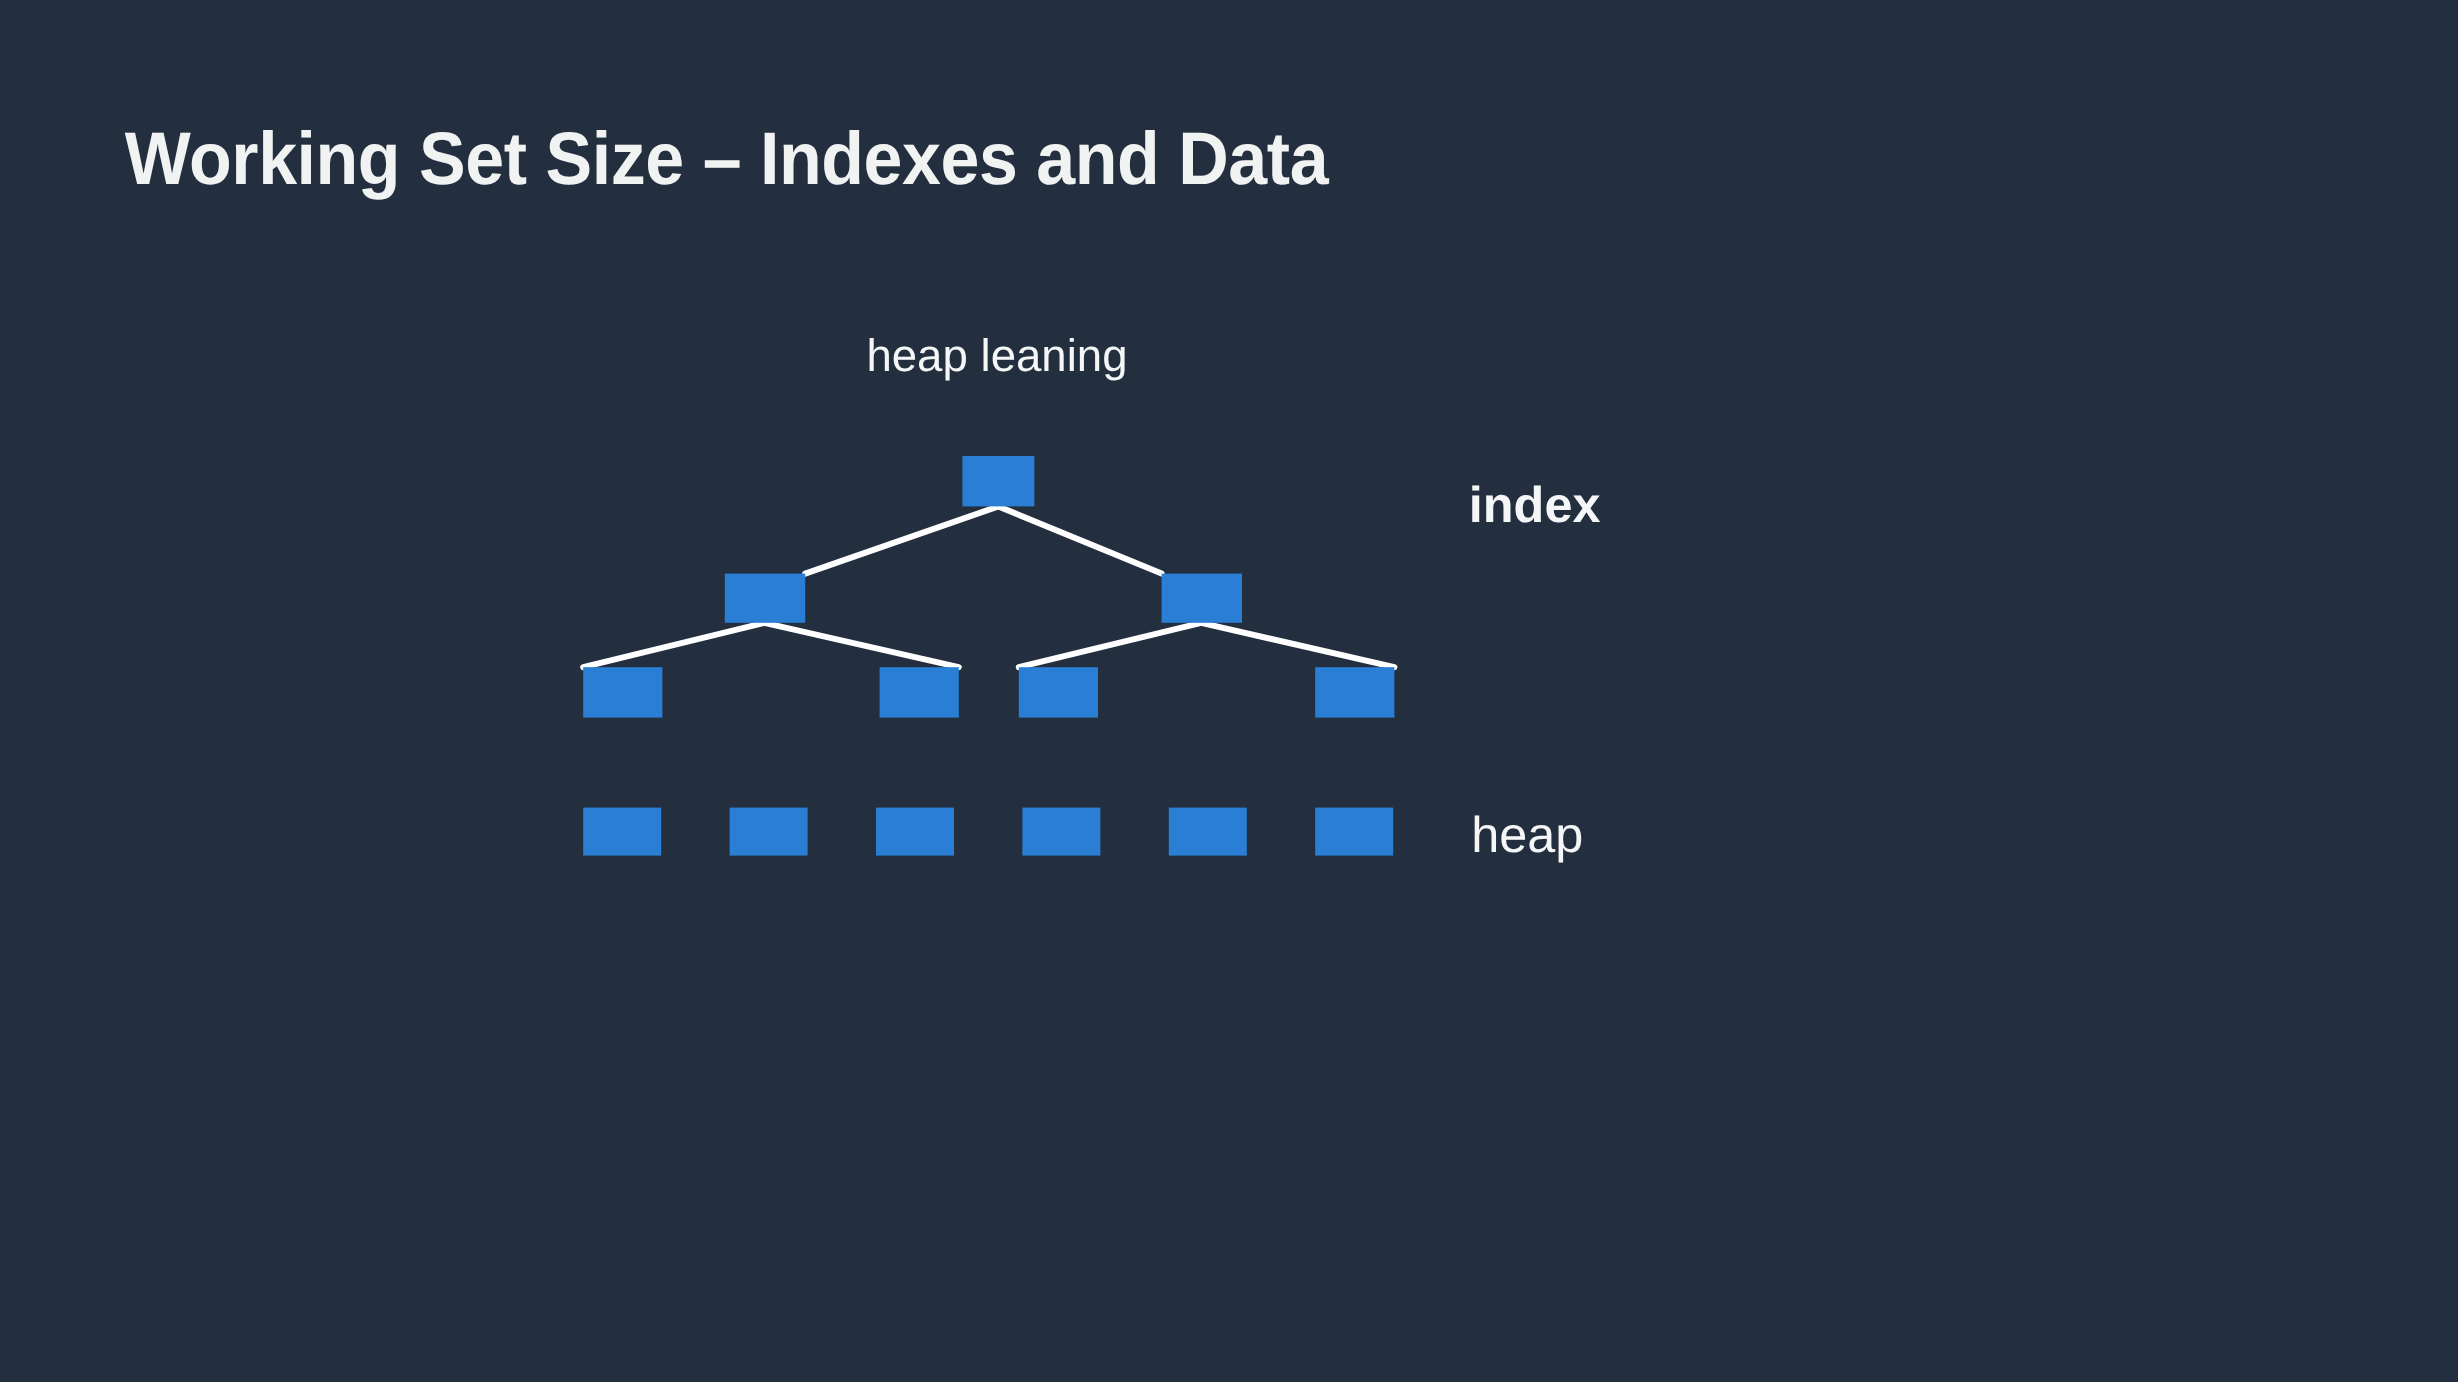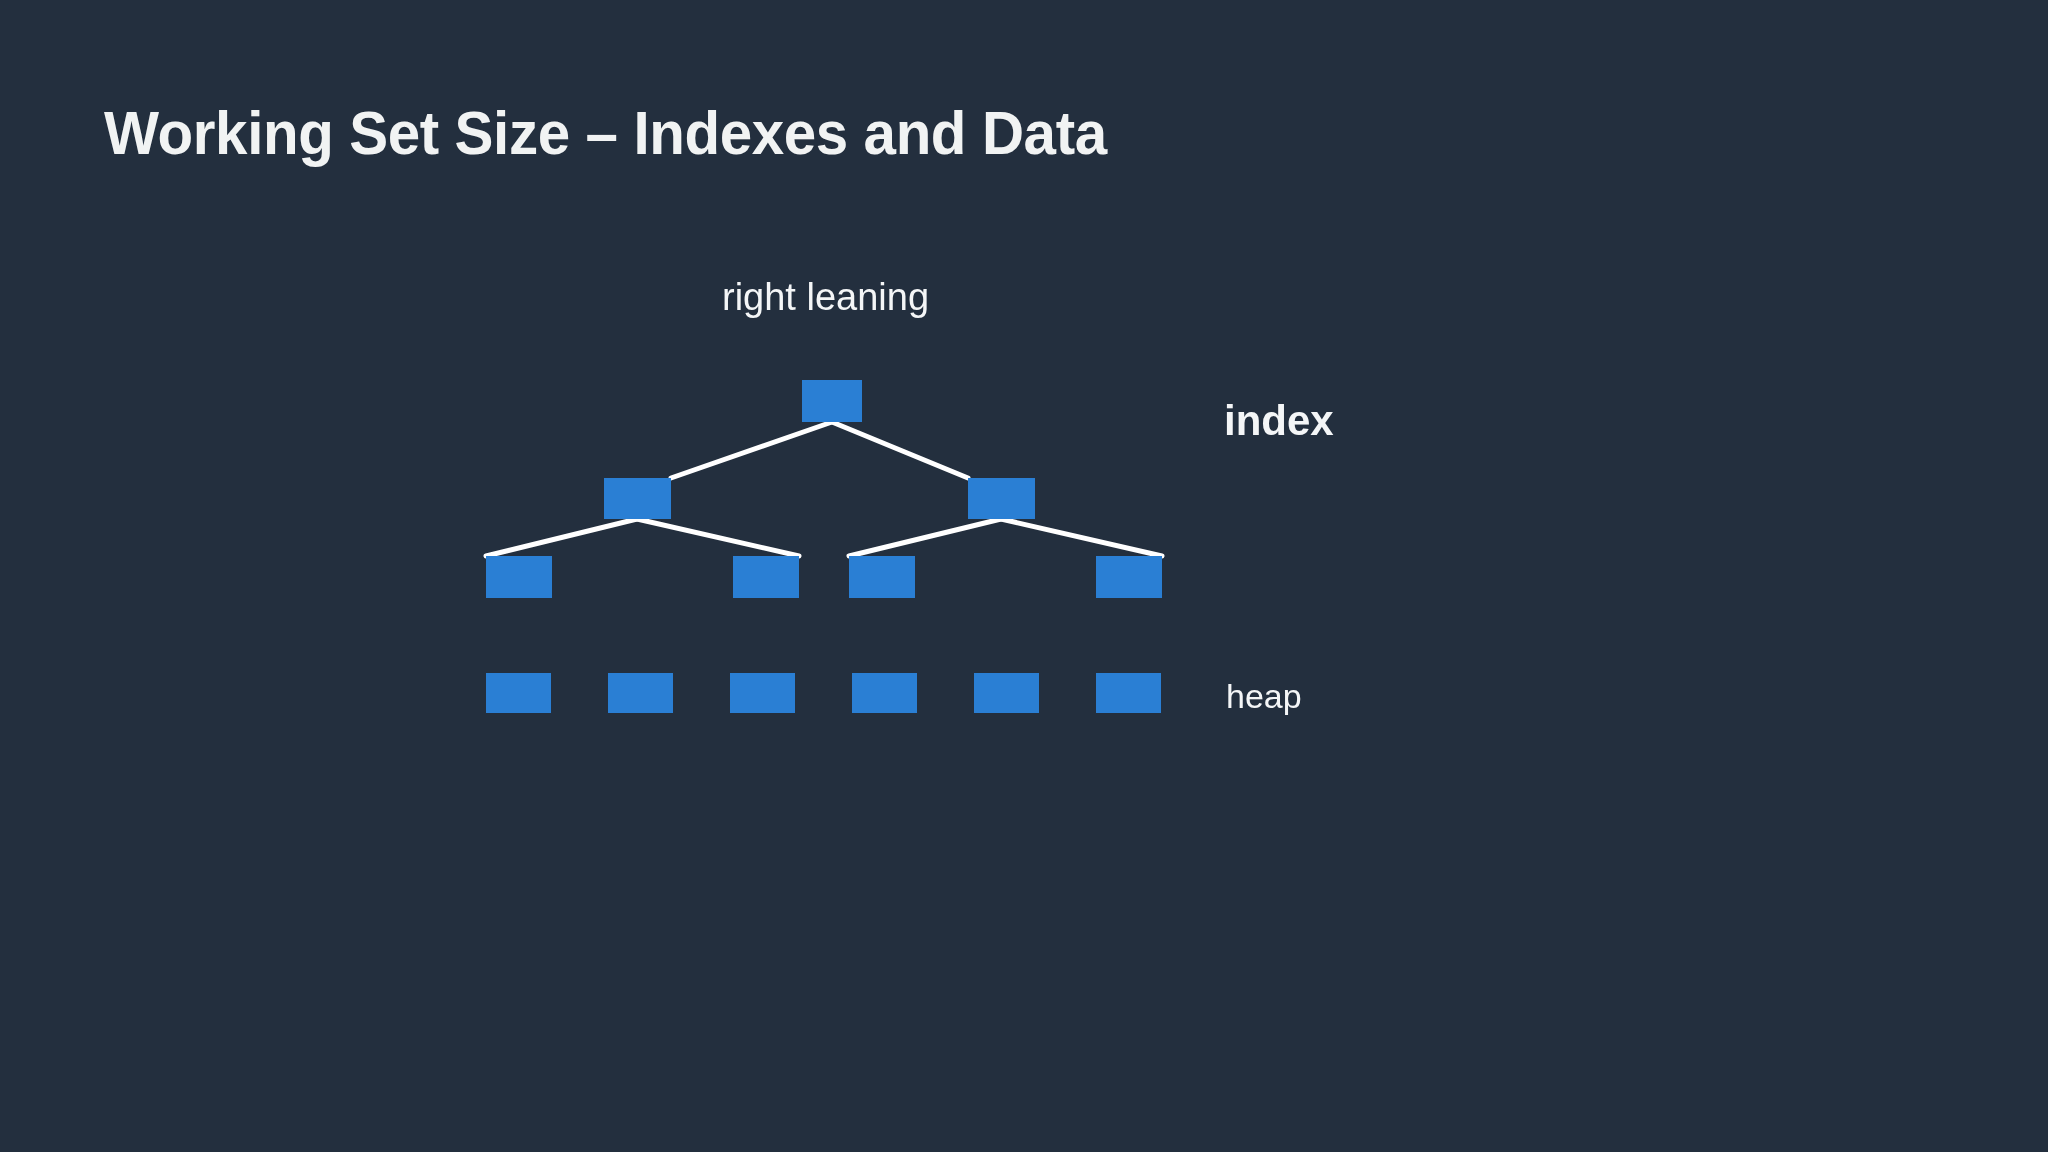--- a/index.html
+++ b/index.html
@@ -71,21 +71,21 @@
   #label-index {
     left: 1224px;
     top: 395px;
     font-size: 42px;
     line-height: 52px;
     font-weight: bold;
   }
   #label-heap {
     left: 1226px;
     top: 670px;
-    font-size: 34px;
+    font-size: 42px;
     line-height: 52px;
   }
 
   
   #footer {
     position: absolute;
     left: 0;
     bottom: 0;
     width: 2048px;
     height: 130px;
@@ -118,21 +118,21 @@
           <rect x="1096" y="556" width="66" height="42" fill="#2a7fd4"></rect>
           <rect x="486" y="673" width="65" height="40" fill="#2a7fd4"></rect>
           <rect x="608" y="673" width="65" height="40" fill="#2a7fd4"></rect>
           <rect x="730" y="673" width="65" height="40" fill="#2a7fd4"></rect>
           <rect x="852" y="673" width="65" height="40" fill="#2a7fd4"></rect>
           <rect x="974" y="673" width="65" height="40" fill="#2a7fd4"></rect>
           <rect x="1096" y="673" width="65" height="40" fill="#2a7fd4"></rect>
         </g>
     </svg>
 
-    <div class="diagram-label" id="label-right-leaning">right leaning</div>
+    <div class="diagram-label" id="label-right-leaning">heap leaning</div>
 
     <div class="diagram-label" id="label-index">index</div>
 
     <div class="diagram-label" id="label-heap">heap</div>
   </div>
 
   <div id="footer">
     
     
   </div>

